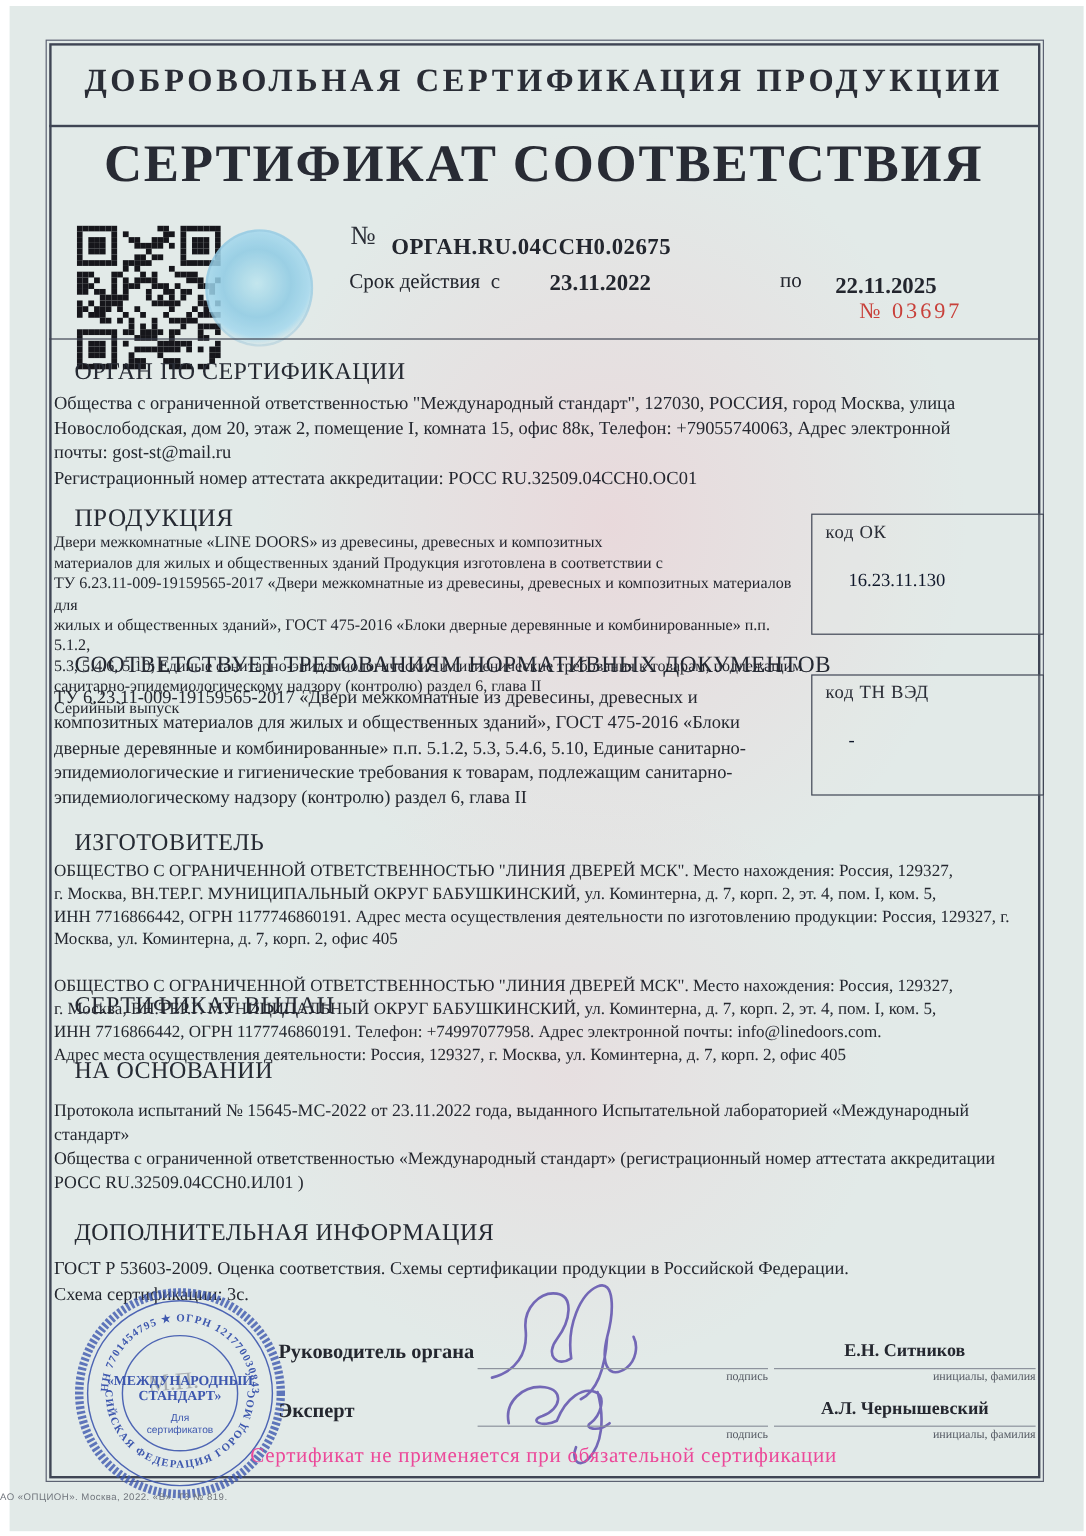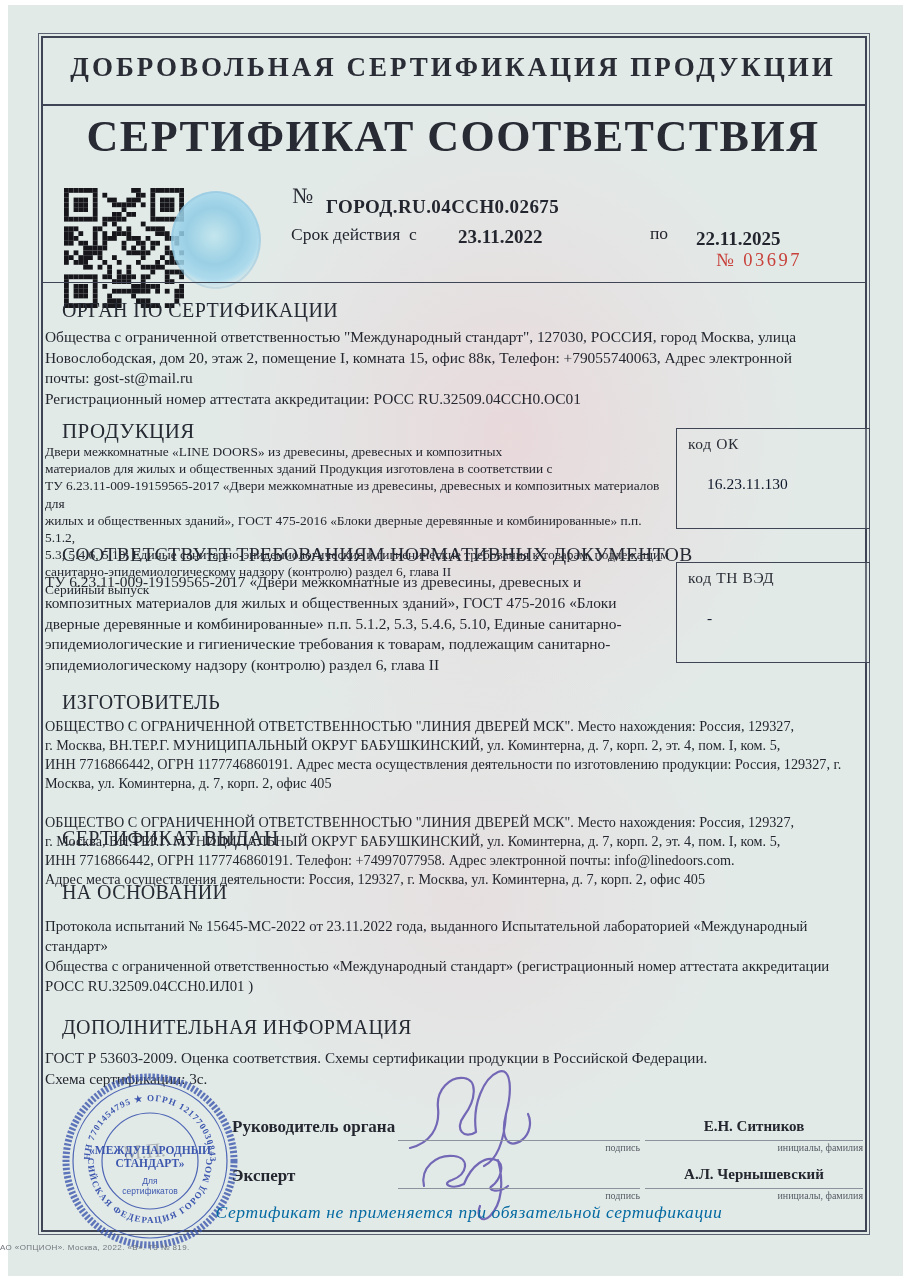--- a/index.html
+++ b/index.html
@@ -58,21 +58,21 @@
   .l-s2{left:398px;top:1188px;width:242px;}
   .l-n2{left:645px;top:1188px;width:218px;}
   .cap{position:absolute;font-size:10px;color:#565b64;text-align:right;}
   .c-s1{left:398px;top:1142px;width:242px;}
   .c-n1{left:645px;top:1142px;width:218px;}
   .c-s2{left:398px;top:1190px;width:242px;}
   .c-n2{left:645px;top:1190px;width:218px;}
   .sname{position:absolute;font-size:15px;font-weight:bold;text-align:center;color:#24272f;}
   .n1{left:645px;top:1118px;width:218px;font-family:Liberation Serif, serif;}
   .n2{left:645px;top:1166px;width:218px;}
-  .footer-note{position:absolute;left:40px;top:1202px;width:826px;font-size:17.5px;font-style:italic;letter-spacing:.6px;color:#0369a1;padding-left:16px;}
+  .footer-note{position:absolute;left:40px;top:1202px;width:826px;font-size:17.5px;letter-spacing:.6px;color:#ec4899;}
   .print-note{position:absolute;left:0;top:1243px;width:905px;font-size:8px;letter-spacing:.4px;color:#70757c;font-family:"Liberation Sans","DejaVu Sans",sans-serif;}
   .stamp{position:absolute;left:55px;top:1066px;width:190px;height:190px;}
   .signs{position:absolute;left:380px;top:1048px;width:300px;height:180px;}
 </style>
 </head>
 <body>
 
 <div class="paper"></div>
 <div class="frame"></div>
 
@@ -378,21 +378,21 @@
     <rect x="80" y="120" width="5" height="5" fill="#16161b"></rect>
     <rect x="85" y="120" width="5" height="5" fill="#16161b"></rect>
     <rect x="90" y="120" width="5" height="5" fill="#16161b"></rect>
     <rect x="95" y="120" width="5" height="5" fill="#16161b"></rect>
     <rect x="105" y="120" width="5" height="5" fill="#16161b"></rect>
     <rect x="110" y="120" width="5" height="5" fill="#16161b"></rect>
   </svg>
 <div class="holo"></div>
 
 <div class="num-label">№</div>
-<div class="num-value">ГОРОД.RU.04ССН0.02675</div>
+<div class="num-value">ОРГАН.RU.04ССН0.02675</div>
 <div class="valid-label">Срок действия  с</div>
 <div class="valid-from">23.11.2022</div>
 <div class="po-label">по</div>
 <div class="valid-to">22.11.2025</div>
 <div class="blank-num">№ 03697</div>
 
 <div class="rule r2"></div>
 
 <div class="sec" style="left:62px;top:299px;">ОРГАН ПО СЕРТИФИКАЦИИ</div>
 <div class="bt org-b">Общества с ограниченной ответственностью "Международный стандарт", 127030, РОССИЯ, город Москва, улица

